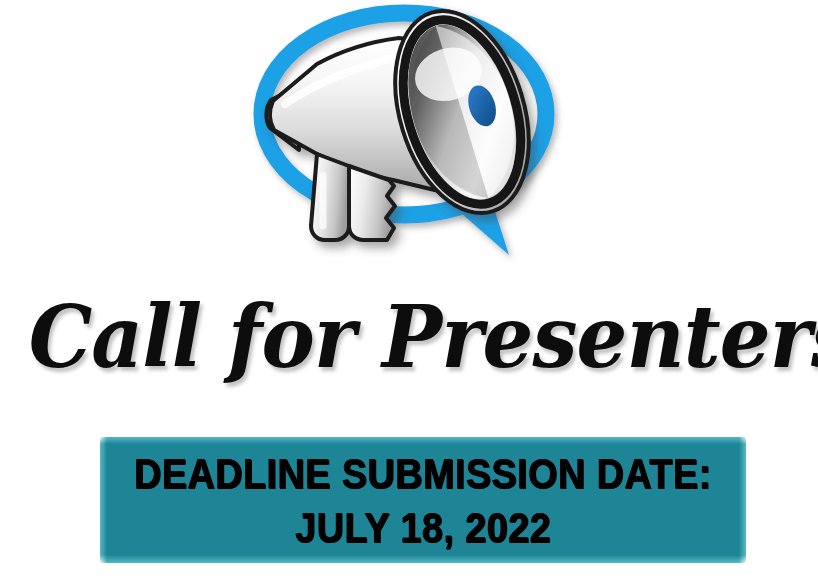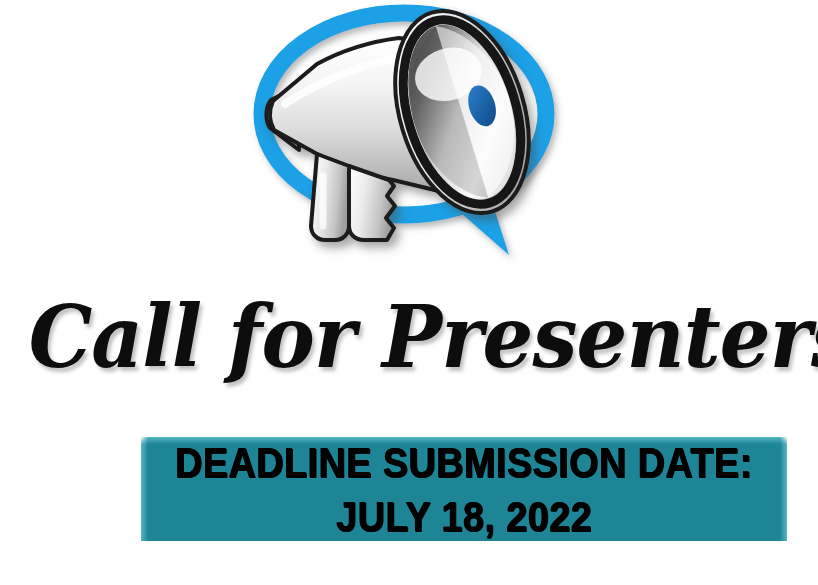--- a/index.html
+++ b/index.html
@@ -56,40 +56,39 @@
     transform: scaleX(0.93);
     transform-origin: 50% 50%;
   }
 
   
   #banner {
     position: absolute;
     left: 100px;
     top: 437px;
     width: 646px;
-    height: 104px;
+    height: 126px;
     background:
       linear-gradient(to bottom,
         rgba(87,184,196,0.0) 0px,
         rgba(87,184,196,1) 7px,
         rgba(87,184,196,1) 118px,
         rgba(87,184,196,0.0) 126px),
       linear-gradient(to right,
         rgba(87,184,196,0.0) 0px,
         rgba(87,184,196,1) 7px,
         rgba(87,184,196,1) 639px,
         rgba(87,184,196,0.0) 646px);
     background-blend-mode: multiply;
     display: flex;
     flex-direction: column;
     align-items: center;
     justify-content: center;
     box-sizing: border-box;
     padding-top: 2px;
-    margin-left: 41px;
   }
   .banner-line {
     color: #000000;
     font-family: "Liberation Sans", sans-serif;
     font-weight: 700;
     text-align: center;
     white-space: nowrap;
     line-height: 1.0;
     transform: scaleX(0.90);
     transform-origin: 50% 50%;

